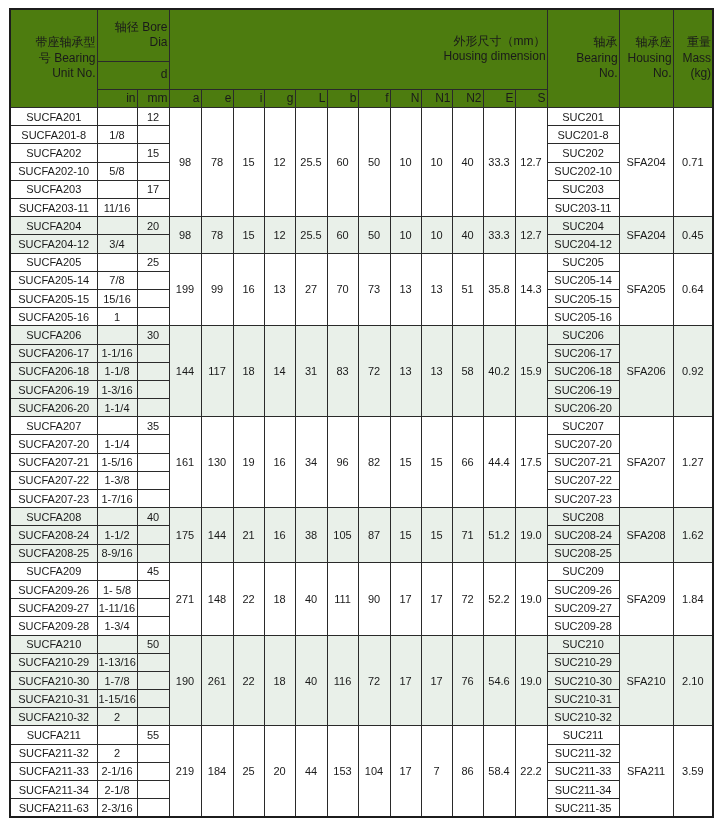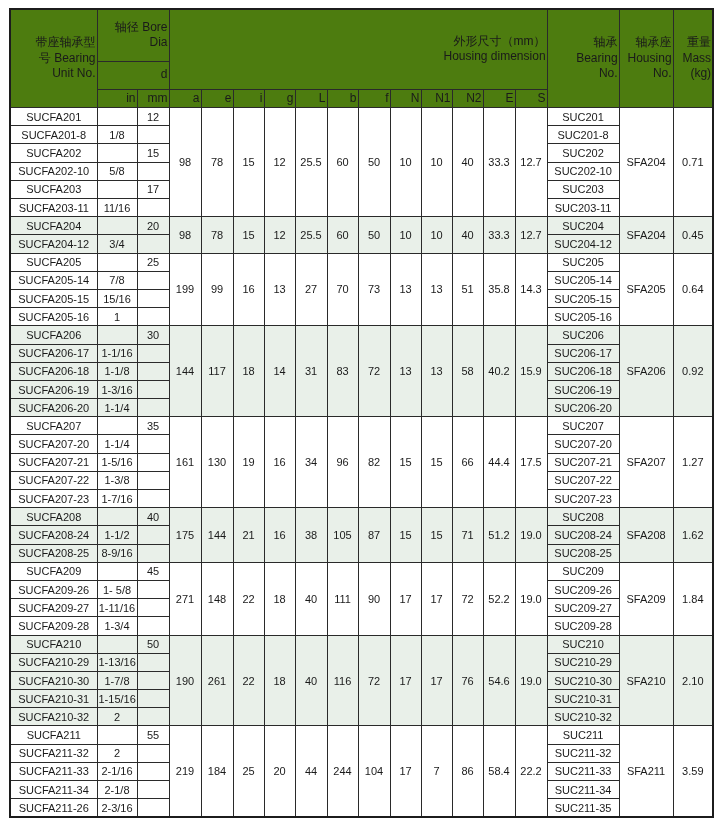--- a/index.html
+++ b/index.html
@@ -429,21 +429,21 @@
         </tr>
         <tr>
           <td>SUCFA211</td>
           <td></td>
           <td>55</td>
           <td rowspan="5">219</td>
           <td rowspan="5">184</td>
           <td rowspan="5">25</td>
           <td rowspan="5">20</td>
           <td rowspan="5">44</td>
-          <td rowspan="5">244</td>
+          <td rowspan="5">153</td>
           <td rowspan="5">104</td>
           <td rowspan="5">17</td>
           <td rowspan="5">7</td>
           <td rowspan="5">86</td>
           <td rowspan="5">58.4</td>
           <td rowspan="5">22.2</td>
           <td>SUC211</td>
           <td rowspan="5">SFA211</td>
           <td rowspan="5">3.59</td>
         </tr>
@@ -459,20 +459,20 @@
           <td></td>
           <td>SUC211-33</td>
         </tr>
         <tr>
           <td>SUCFA211-34</td>
           <td>2-1/8</td>
           <td></td>
           <td>SUC211-34</td>
         </tr>
         <tr>
-          <td>SUCFA211-26</td>
+          <td>SUCFA211-63</td>
           <td>2-3/16</td>
           <td></td>
           <td>SUC211-35</td>
         </tr>
       </tbody>
   </table>
 </div>
 
 </body></html>

